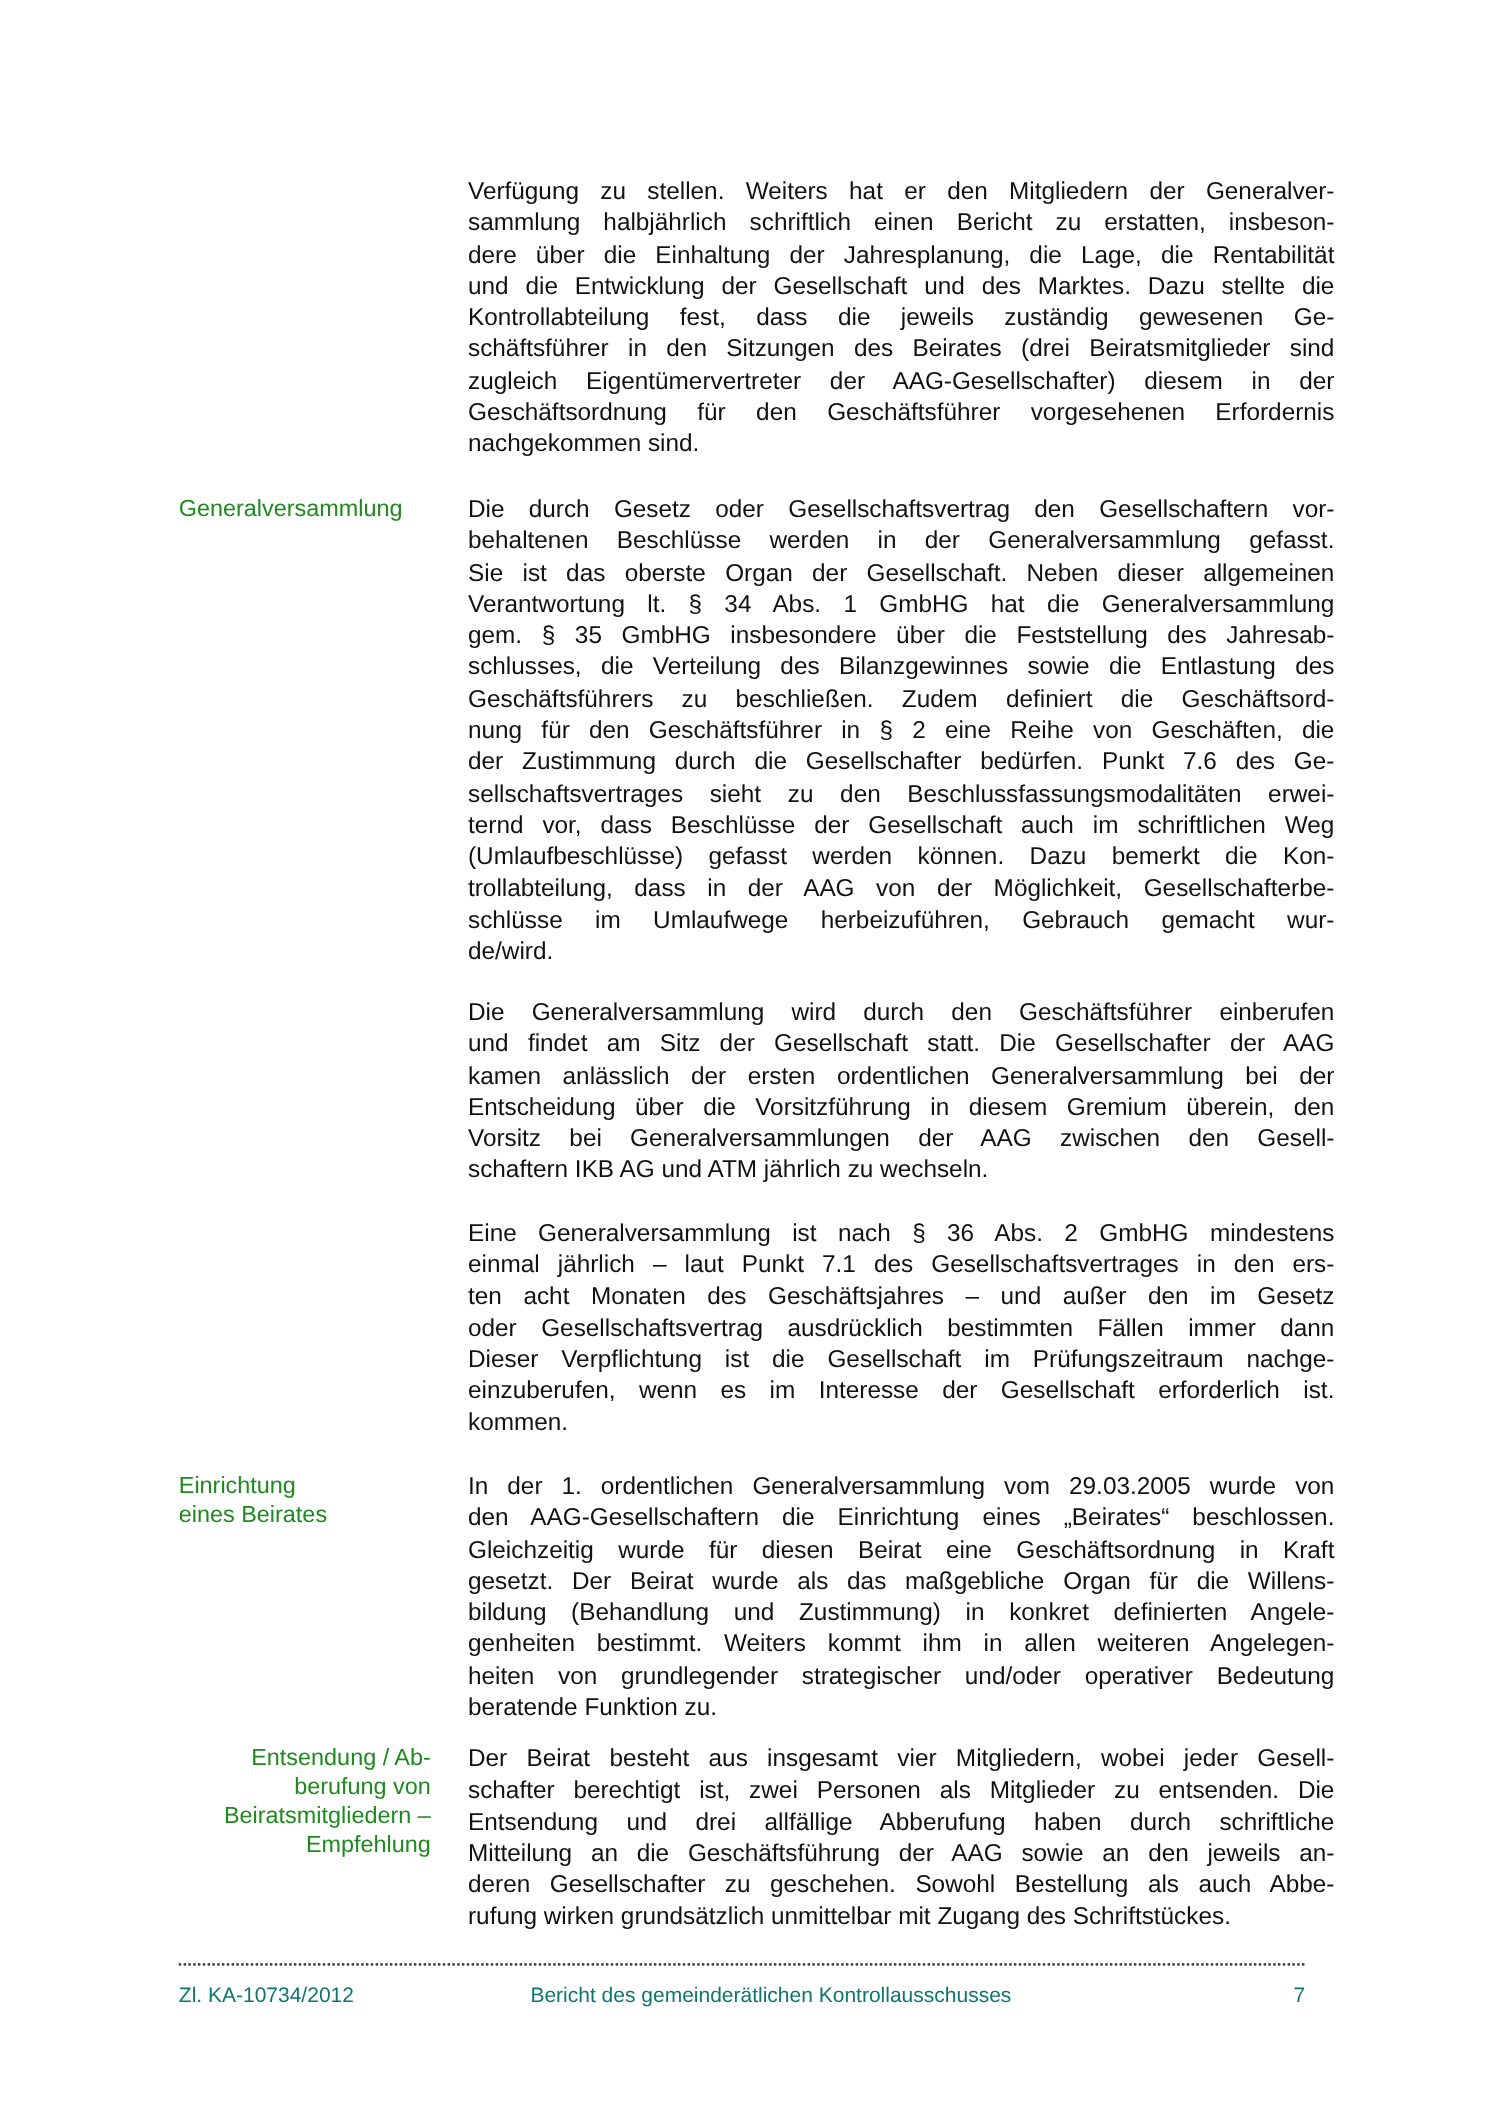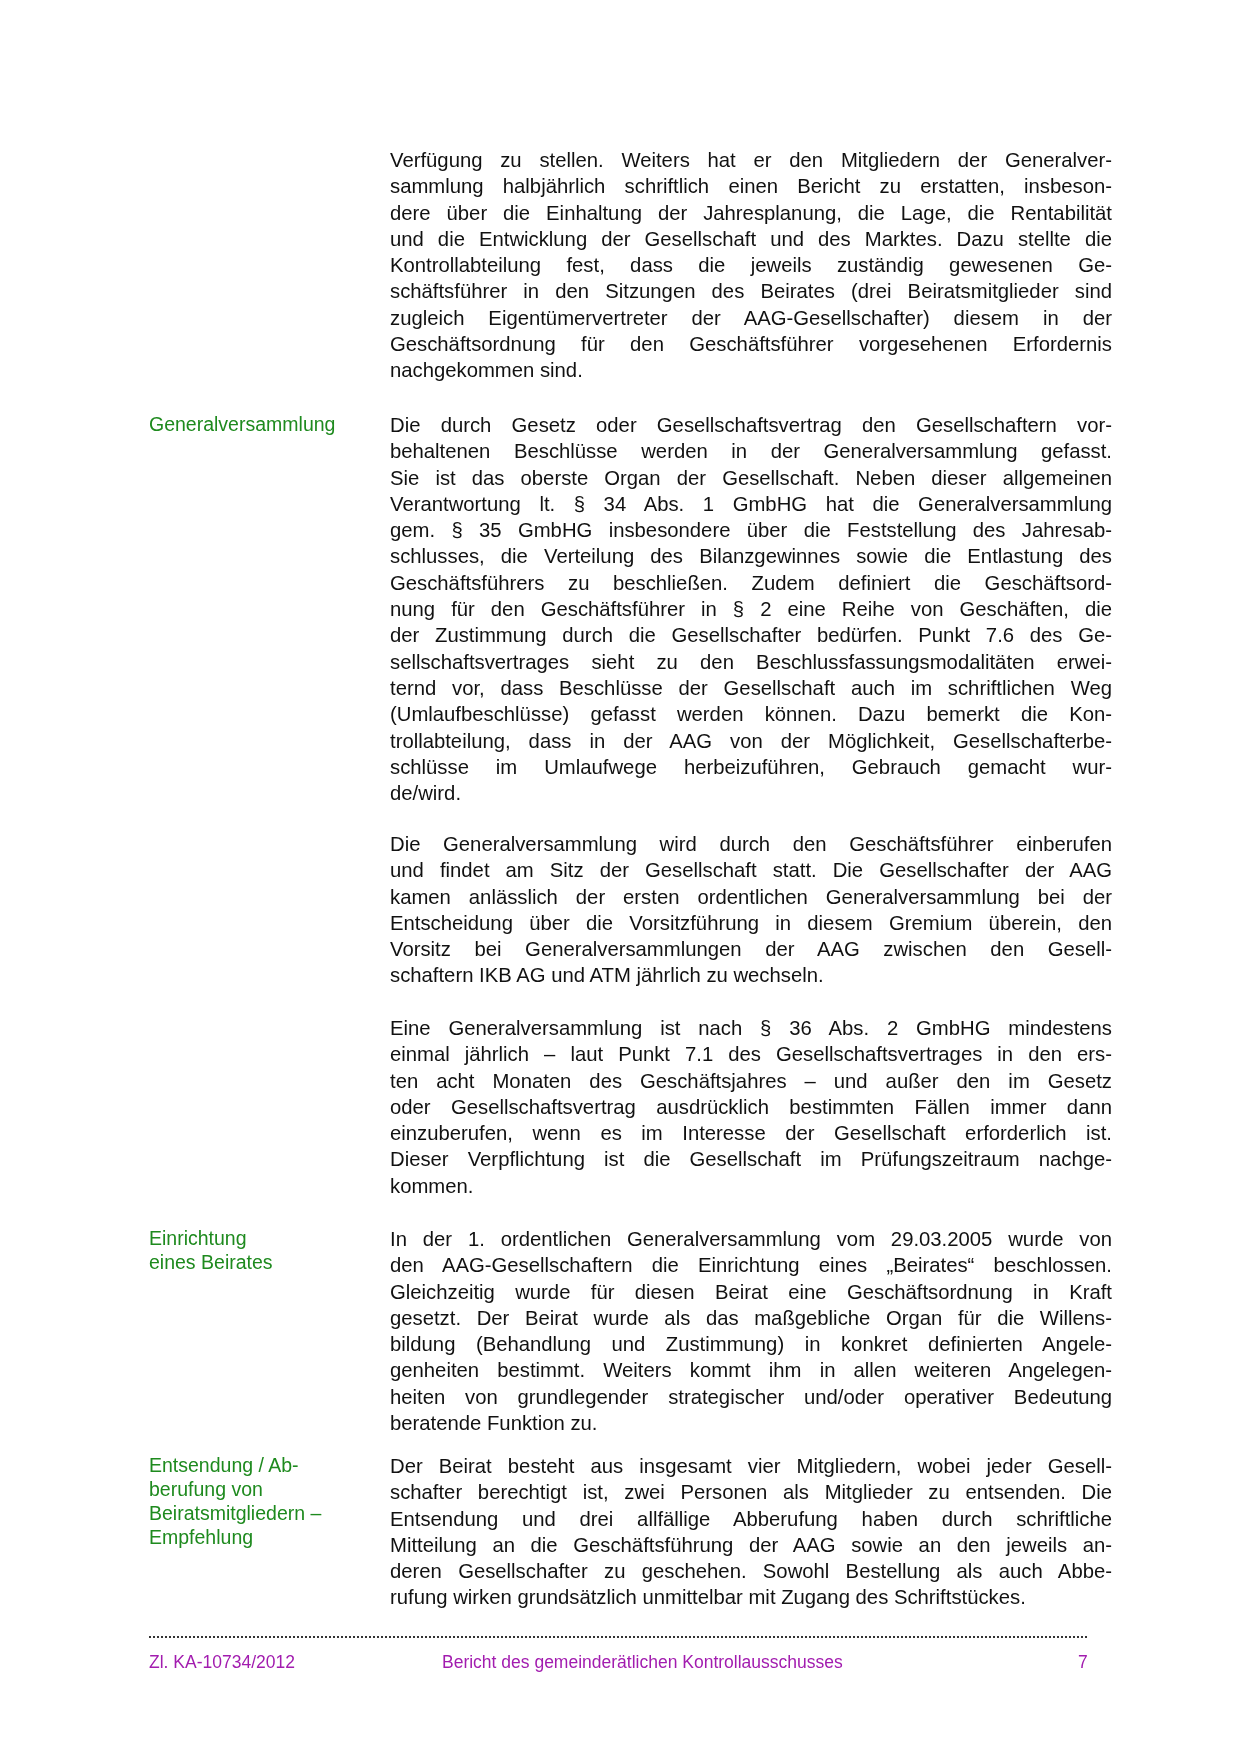--- a/index.html
+++ b/index.html
@@ -57,21 +57,21 @@
     left: 149px;
     top: 1636px;
     width: 938px;
     height: 0;
     border-top: 2px dotted #333333;
   }
   .footer {
     position: absolute;
     top: 1652px;
     font-size: 17.5px;
-    color: #a21caf;
+    color: #0f766e;
   }
   .footer-left { left: 149px; }
   .footer-center { left: 442px; }
   .footer-right { left: 1078px; }
 </style>
 </head>
 <body>
 
 <div class="page">
 
@@ -125,22 +125,22 @@
         </p>
     </div>
   </div>
   <div class="section" style="top:1015px;">
     <div class="body-col">
       <p class="para">
           <span class="ln">Eine Generalversammlung ist nach § 36 Abs. 2 GmbHG mindestens</span>
           <span class="ln">einmal jährlich – laut Punkt 7.1 des Gesellschaftsvertrages in den ers-</span>
           <span class="ln">ten acht Monaten des Geschäftsjahres – und außer den im Gesetz</span>
           <span class="ln">oder Gesellschaftsvertrag ausdrücklich bestimmten Fällen immer dann</span>
+          <span class="ln">Dieser Verpflichtung ist die Gesellschaft im Prüfungszeitraum nachge-</span>
           <span class="ln">einzuberufen, wenn es im Interesse der Gesellschaft erforderlich ist.</span>
-          <span class="ln">Dieser Verpflichtung ist die Gesellschaft im Prüfungszeitraum nachge-</span>
           <span class="ln last">kommen.</span>
         </p>
     </div>
   </div>
 
   <div class="section" style="top:1226px;">
     <div class="margin-label" style="color: rgb(30, 138, 30);">Einrichtung
 eines Beirates</div>
     <div class="body-col">
       <p class="para">
@@ -150,21 +150,21 @@
           <span class="ln">gesetzt. Der Beirat wurde als das maßgebliche Organ für die Willens-</span>
           <span class="ln">bildung (Behandlung und Zustimmung) in konkret definierten Angele-</span>
           <span class="ln">genheiten bestimmt. Weiters kommt ihm in allen weiteren Angelegen-</span>
           <span class="ln">heiten von grundlegender strategischer und/oder operativer Bedeutung</span>
           <span class="ln last">beratende Funktion zu.</span>
         </p>
     </div>
   </div>
 
   <div class="section" style="top:1453px;">
-    <div class="margin-label" style="color: rgb(30, 138, 30);">Entsendung / Ab-
+    <div class="margin-label" style="color: rgb(30, 138, 30); text-align: right;">Entsendung / Ab-
 berufung von
 Beiratsmitgliedern –
 Empfehlung</div>
     <div class="body-col">
       <p class="para">
           <span class="ln">Der Beirat besteht aus insgesamt vier Mitgliedern, wobei jeder Gesell-</span>
           <span class="ln">schafter berechtigt ist, zwei Personen als Mitglieder zu entsenden. Die</span>
           <span class="ln">Entsendung und drei allfällige Abberufung haben durch schriftliche</span>
           <span class="ln">Mitteilung an die Geschäftsführung der AAG sowie an den jeweils an-</span>
           <span class="ln">deren Gesellschafter zu geschehen. Sowohl Bestellung als auch Abbe-</span>

